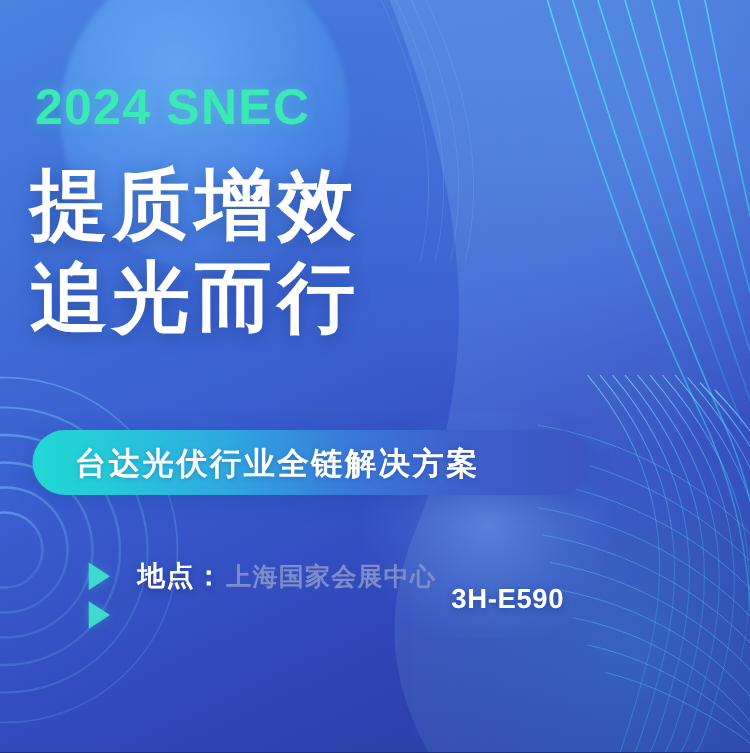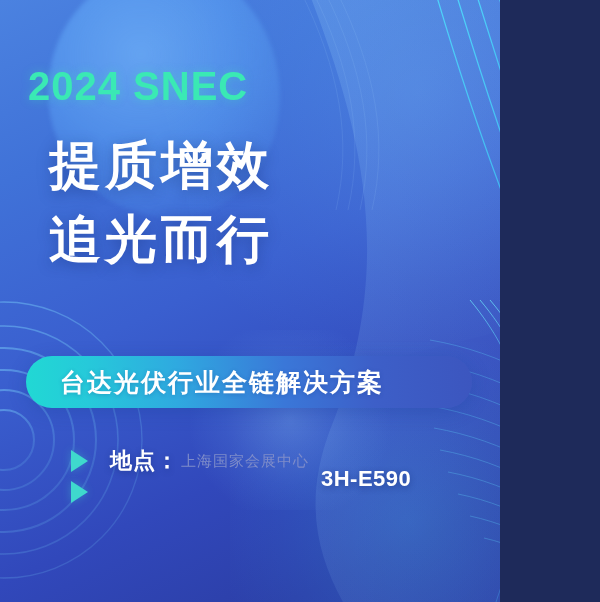--- a/index.html
+++ b/index.html
@@ -5,21 +5,21 @@
 <style>
   html, body {
     margin: 0;
     padding: 0;
     background: #1e2a5a;
   }
   * { box-sizing: border-box; }
 
   .banner {
     position: relative;
-    width: 500px;
+    width: 600px;
     height: 602px;
     overflow: hidden;
     font-family: "Liberation Sans", "DejaVu Sans", sans-serif;
     background: linear-gradient(155deg,
                 #4b82e0 0%,
                 #4072d8 22%,
                 #3a5fcf 46%,
                 #3148bb 70%,
                 #2c3fa8 88%,
                 #2b3da4 100%);
@@ -109,34 +109,33 @@
     color: #3ae9b4;
     text-shadow: 0 0 10px rgba(58,233,180,0.35);
     white-space: nowrap;
   }
 
   .headline {
     position: absolute;
     left: 24px;
     top: 128px;
     color: #ffffff;
-    font-size: 52px;
+    font-size: 62px;
     font-weight: bold;
     letter-spacing: 4px;
     line-height: 74px;
     text-shadow: 0 3px 14px rgba(18,40,110,0.40);
     white-space: nowrap;
-    margin-left: 25px;
   }
   .headline .line2 { display: block; }
 
   .pill {
     position: absolute;
     left: 26px;
-    top: 356px;
+    top: 344px;
     height: 52px;
     min-width: 446px;
     display: flex;
     align-items: center;
     padding: 0 30px 0 34px;
     border-radius: 26px;
     background: linear-gradient(90deg,
                 #21d8d4 0%,
                 #26c9da 14%,
                 #2fa9e0 34%,
@@ -177,22 +176,22 @@
 
   .label {
     color: #ffffff;
     font-size: 22px;
     font-weight: bold;
     letter-spacing: 1px;
     text-shadow: 0 2px 6px rgba(18,40,110,0.45);
   }
   .venue {
     color: #7e8cc9;
-    font-size: 15px;
-    font-weight: normal;
+    font-size: 20px;
+    font-weight: bold;
     letter-spacing: 1px;
     margin-left: 2px;
   }
   .booth {
     color: #ffffff;
     font-size: 22px;
     font-weight: bold;
     letter-spacing: 0.5px;
     margin-left: 12px;
     text-shadow: 0 2px 6px rgba(18,40,110,0.45);

